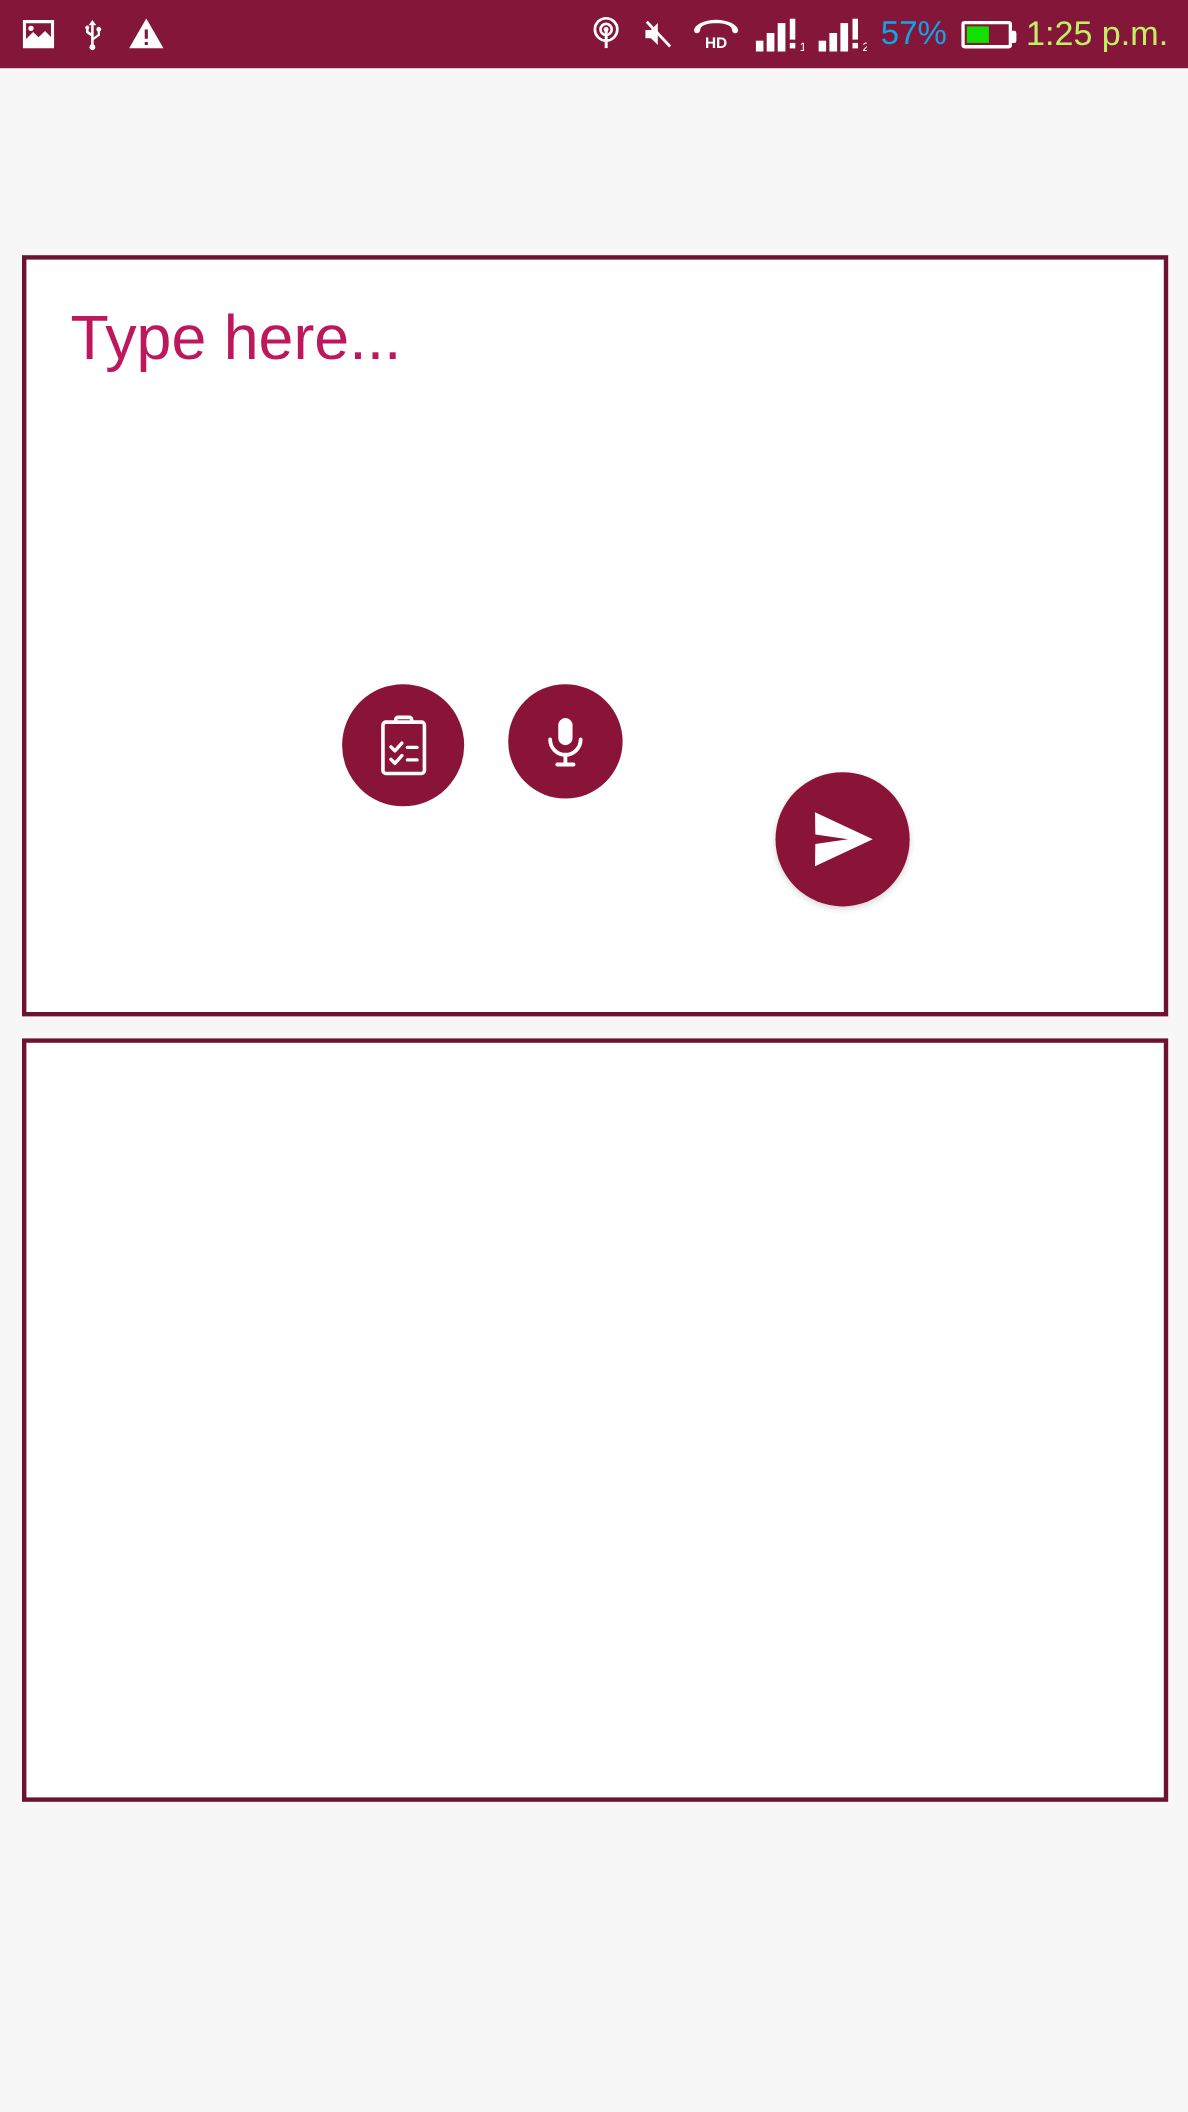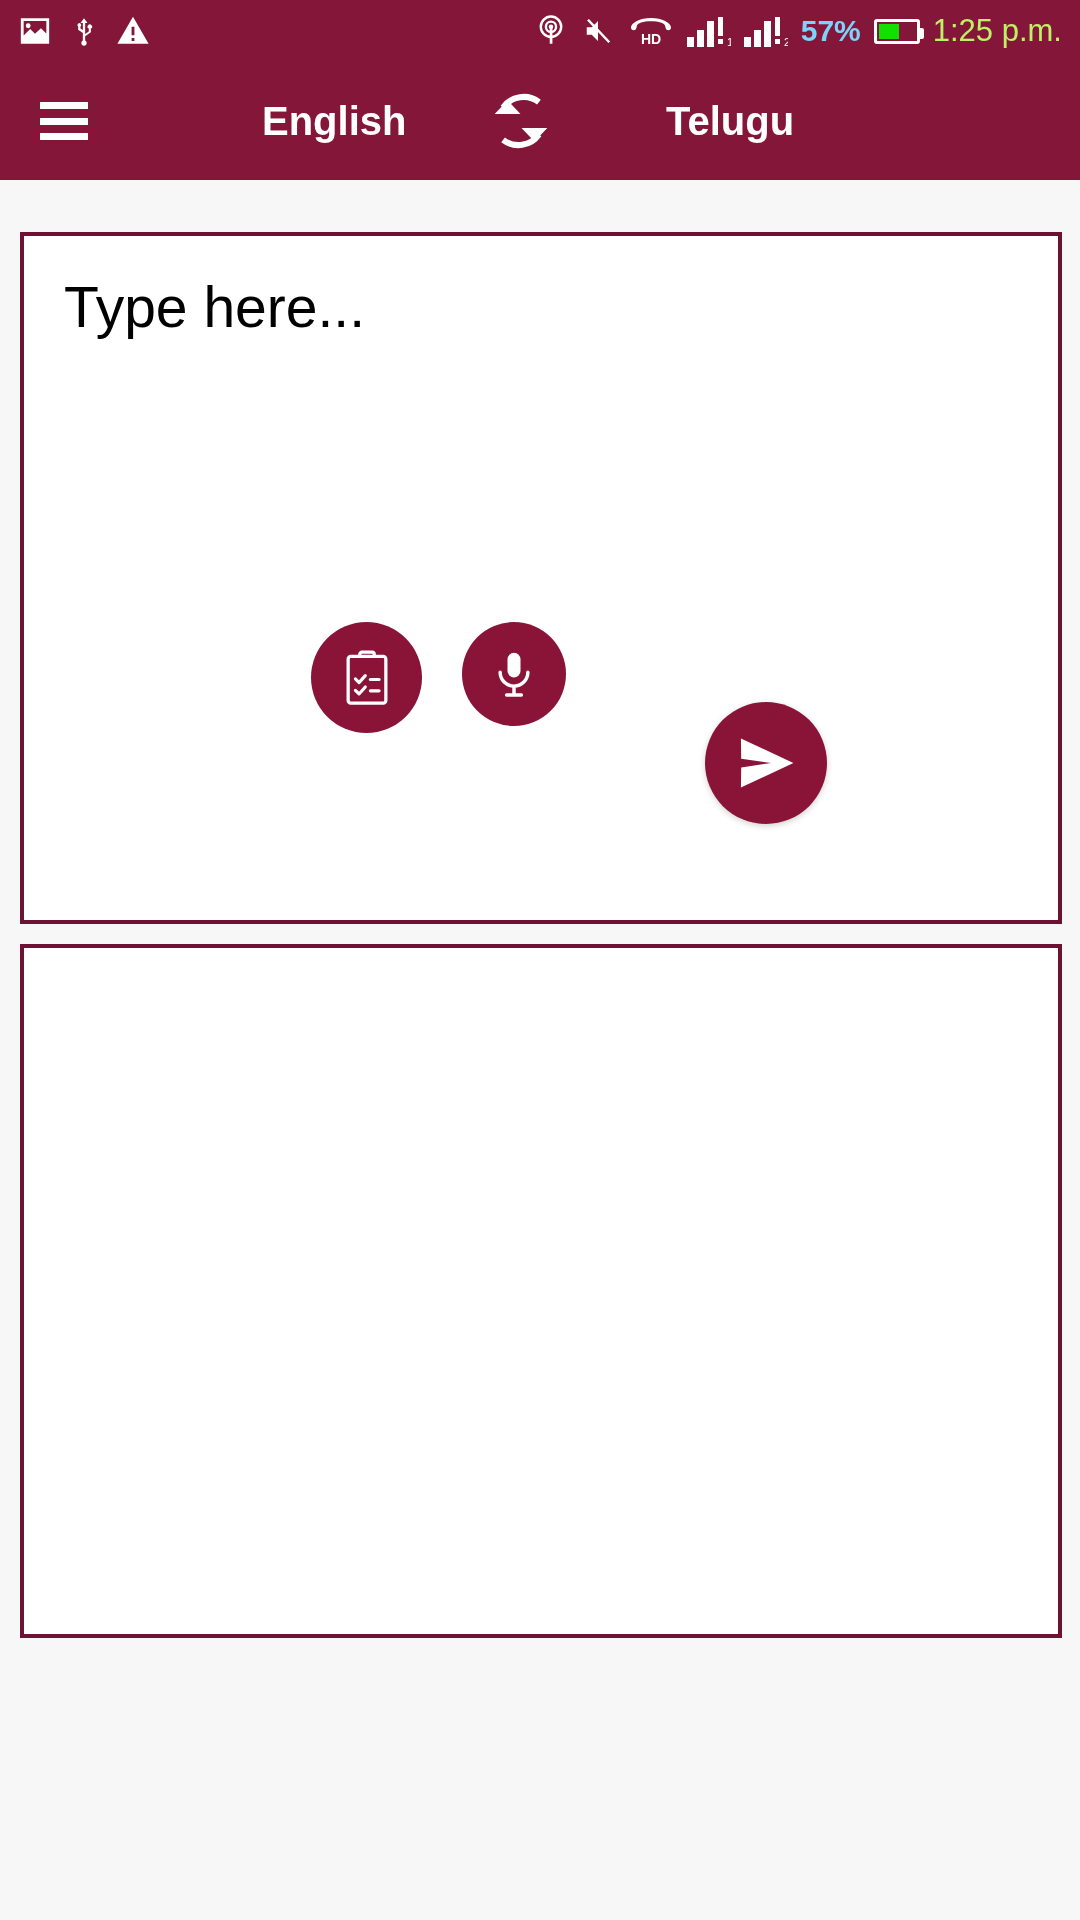--- a/index.html
+++ b/index.html
@@ -14,21 +14,21 @@
 
   
   .status-bar{
     position:absolute; left:0; top:0; width:1080px; height:62px;
     background:#84163A; display:flex; align-items:center;
     padding:0 18px; color:#ffffff;
   }
   .status-left{ display:flex; align-items:center; gap:18px; }
   .status-right{ margin-left:auto; display:flex; align-items:center; gap:13px; }
   .sicon{ display:block; }
-  .battery-pct{ font-size:30px; font-weight:700; color:#7dd3fc; }
+  .battery-pct{ font-size:30px; font-weight:400; color:#0ea5e9; }
   .battery{
     width:46px; height:25px; border:3px solid #fff; border-radius:3px;
     position:relative; display:flex; align-items:center; padding:2px;
   }
   .battery:after{
     content:""; position:absolute; right:-7px; top:6px;
     width:4px; height:11px; background:#fff; border-radius:0 2px 2px 0;
   }
   .battery-fill{ height:100%; background:#12e000; }
   .clock{ font-size:31px; font-weight:400; color:#bef264; white-space:nowrap; }
@@ -58,21 +58,21 @@
 
   
   .panel{
     position:absolute; background:#ffffff; border:4px solid #6E1233;
   }
   .panel-input{ left:20px; top:232px; width:1042px; height:692px; }
   .panel-output{ left:20px; top:944px; width:1042px; height:694px; }
 
   .placeholder{
     position:absolute; left:40px; top:38px;
-    font-size:57px; color:#000000; font-weight:400;
+    font-size:57px; color:#be185d; font-weight:400;
     font-family:"Liberation Sans", sans-serif; white-space:nowrap;
   }
   .output-text{
     position:absolute; left:40px; top:30px; right:40px;
     font-size:50px; color:#222; line-height:1.35;
   }
 
   
   .circle-btn{
     position:absolute; border-radius:50%; background:#8A1438;
@@ -138,43 +138,20 @@
         <text x="40" y="31" font-family="Liberation Sans, sans-serif" font-size="11" fill="#fff">2</text>
       </svg>
       <span class="battery-pct">57%</span>
       <span class="battery">
         <span class="battery-fill" style="width: 57%; background: rgb(18, 224, 0);"></span>
       </span>
       <span class="clock">1:25 p.m.</span>
     </div>
   </div>
 
-  <div class="app-bar">
-
-    <div class="hamburger">
-      <span></span>
-      <span></span>
-      <span></span>
-    </div>
-
-    <div class="lang-label lang-source">English</div>
-
-    <div class="swap-btn">
-      <svg width="86" height="86" viewBox="0 0 48 48">
-        <g fill="none" stroke="#ffffff" stroke-width="3.4" stroke-linecap="butt">
-          <path d="M14 34.5A14 14 0 0 0 34 31.5"></path>
-          <path d="M34 13.5A14 14 0 0 0 14 16.5"></path>
-        </g>
-        <path fill="#ffffff" d="M16.5 12.5l7.2 7.6h-14.4z"></path>
-        <path fill="#ffffff" d="M31.5 35.5l-7.2-7.6h14.4z"></path>
-      </svg>
-    </div>
-
-    <div class="lang-label lang-target">Telugu</div>
-  </div>
 
   <div class="panel panel-input">
     <div class="placeholder">Type here...</div>
     <div class="output-text" style="top:38px;"></div>
   </div>
 
   <div class="circle-btn btn-paste">
     <svg width="58" height="58" viewBox="0 0 24 24">
       <g fill="none" stroke="#ffffff" stroke-width="1.35" stroke-linejoin="round">
         <rect x="4.2" y="3.1" width="15.6" height="19.3" rx="1.1"></rect>

